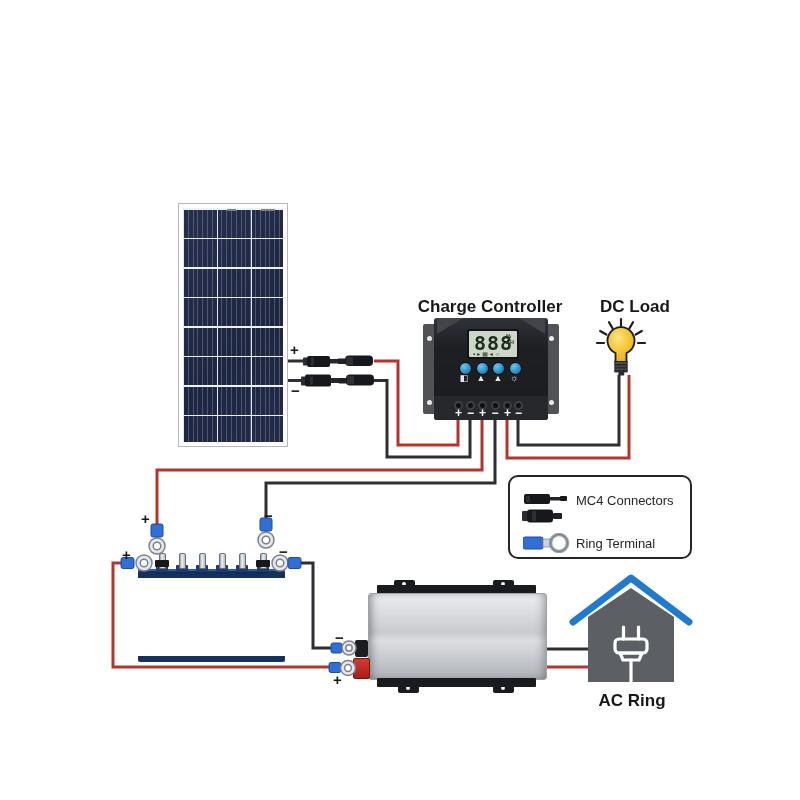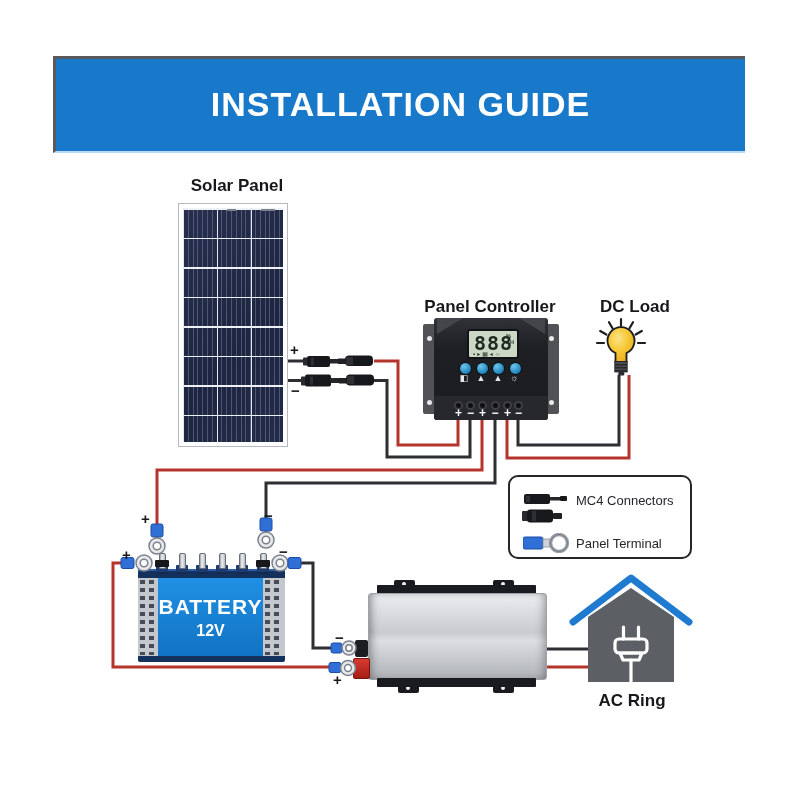--- a/index.html
+++ b/index.html
@@ -109,34 +109,30 @@
       <path stroke="#2e2e33" d="M495 420 V483 H266 V532"></path>
       <path stroke="#b5342c" d="M507 420 V458 H629 V375"></path>
       <path stroke="#2e2e33" d="M518 420 V445 H619 V375"></path>
       <path stroke="#b5342c" d="M126 563 H113 V667 H332"></path>
       <path stroke="#2e2e33" d="M300 563 H313 V648 H333"></path>
       <path stroke="#2e2e33" d="M547 649 H591"></path>
       <path stroke="#b5342c" d="M547 667 H591"></path>
     </g>
   </svg>
 
-  <div class="abs banner comp">
-    <div class="banner-title">INSTALLATION GUIDE</div>
-  </div>
-
-  <div class="lbl seclbl" style="left:157px;top:176px;width:160px;">Solar Panel</div>
+
   <div class="abs panel comp">
     <div class="cells"></div>
     <div class="panel-mark" style="left:48px;top:5px;width:9px;"></div>
     <div class="panel-mark" style="left:82px;top:5px;width:14px;"></div>
   </div>
   <div class="lbl mark" style="left:290px;top:341px;">+</div>
   <div class="lbl mark" style="left:291px;top:382px;">−</div>
 
-  <div class="lbl seclbl" style="left:405px;top:297px;width:170px;">Panel Controller</div>
+  <div class="lbl seclbl" style="left:405px;top:297px;width:170px;">Charge Controller</div>
   <div class="abs controller comp">
     <div class="bracket" style="left:0;">
       <div class="hole" style="top:12px;"></div>
       <div class="hole" style="top:76px;"></div>
     </div>
     <div class="bracket" style="right:0;">
       <div class="hole" style="top:12px;"></div>
       <div class="hole" style="top:76px;"></div>
     </div>
     <div class="ctrl-body">
@@ -169,28 +165,20 @@
     <div class="termlbl" style="left:29.5px;">+</div>
     <div class="termlbl" style="left:41.5px;">−</div>
     <div class="termlbl" style="left:53.5px;">+</div>
     <div class="termlbl" style="left:66px;">−</div>
     <div class="termlbl" style="left:78.5px;">+</div>
     <div class="termlbl" style="left:89.5px;">−</div>
   </div>
 
   <div class="lbl seclbl" style="left:595px;top:297px;width:80px;">DC Load</div>
 
-  <div class="abs batt-body comp">
-    <div class="vent" style="left:2px;width:16px;"></div>
-    <div class="vent" style="right:2px;width:18px;"></div>
-    <div class="batt-blue">
-      <div class="batt-title">BATTERY</div>
-      <div class="batt-volt">12V</div>
-    </div>
-  </div>
   <div class="abs batt-lid comp"></div>
   <div class="abs batt-bottom comp"></div>
   <div class="abs comp postbase" style="left:156px;"></div>
   <div class="abs comp postbase" style="left:176px;"></div>
   <div class="abs comp postbase" style="left:196px;"></div>
   <div class="abs comp postbase" style="left:216px;"></div>
   <div class="abs comp postbase" style="left:236px;"></div>
   <div class="abs comp postbase" style="left:257px;"></div>
   <div class="abs comp post" style="left:158.5px;"></div>
   <div class="abs comp post" style="left:178.5px;"></div>
@@ -240,21 +228,21 @@
       <rect x="10" y="3" width="4" height="10" fill="#2e2f34"></rect>
       <rect x="31" y="5" width="9" height="6" rx="1" fill="#202125"></rect>
     </svg>
     <div class="legend-lbl" style="left:66px;top:16px;">MC4 Connectors</div>
     <svg class="abs" style="left:13px;top:56px;" width="50" height="20">
       <rect x="0" y="4" width="20" height="12" rx="2" fill="#2f6fd6" stroke="#1c4da6"></rect>
       <rect x="20" y="6" width="7" height="8" fill="#cfd3d8" stroke="#8a9098" stroke-width="0.8"></rect>
       <circle cx="36" cy="10" r="8.5" fill="#ffffff" stroke="#9aa0a8" stroke-width="3.5"></circle>
       <circle cx="36" cy="10" r="8.5" fill="none" stroke="#777d85" stroke-width="1"></circle>
     </svg>
-    <div class="legend-lbl" style="left:66px;top:59px;">Panel Terminal</div>
+    <div class="legend-lbl" style="left:66px;top:59px;">Ring Terminal</div>
   </div>
 
   <svg class="layerB" width="800" height="800" viewBox="0 0 800 800">
 
     <g>
       <rect x="303" y="357.5" width="5" height="8" rx="1" fill="#2a2b30"></rect>
       <rect x="307" y="356" width="23" height="11" rx="2" fill="#17181b"></rect>
       <rect x="311" y="357.5" width="3" height="8" fill="#2e2f34"></rect>
       <rect x="330" y="359" width="9" height="4.5" fill="#26262a"></rect>
       <rect x="338" y="358.5" width="8" height="5.5" fill="#202125"></rect>

